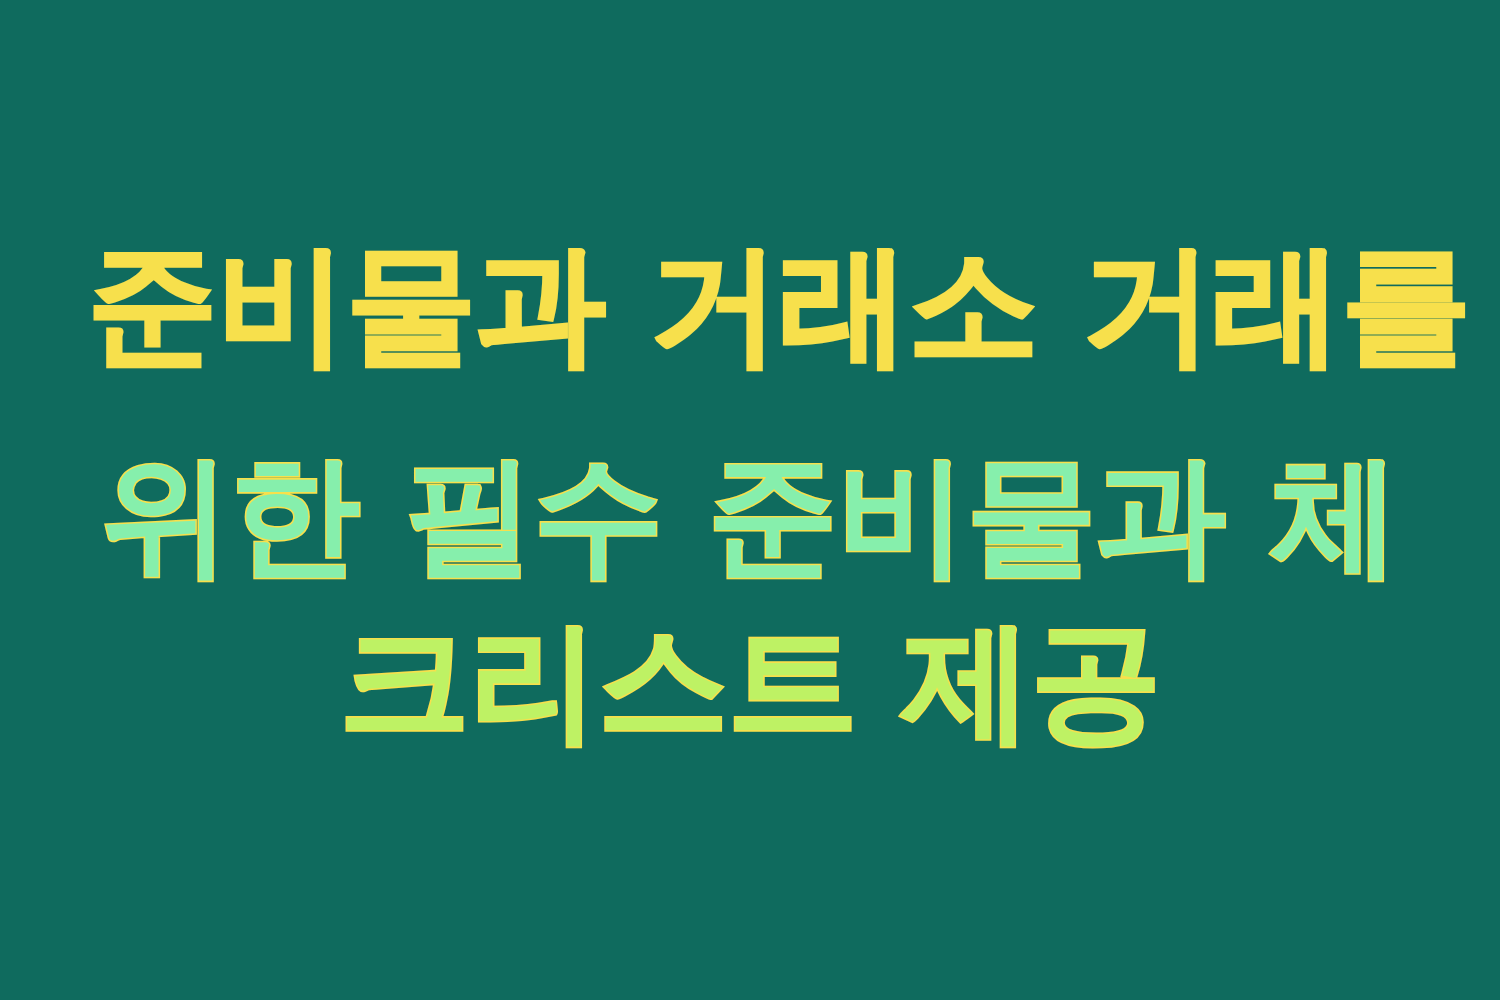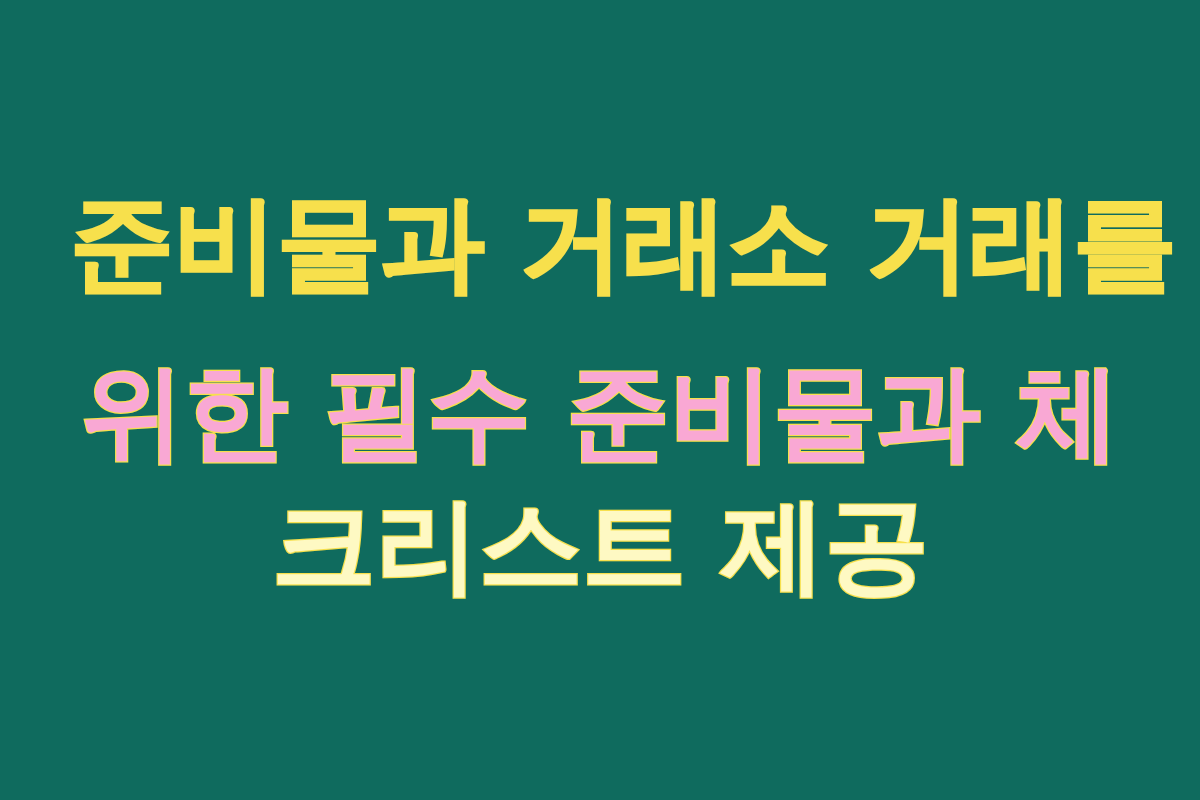--- a/index.html
+++ b/index.html
@@ -57,18 +57,18 @@
 </style>
 </head>
 <body>
 
 <div class="poster" style="background: rgb(15, 107, 94);">
 
   <div class="headline-block">
 
     <span class="headline-line line-1" style="color: rgb(247, 224, 76); -webkit-text-stroke: 2.5px rgb(247, 224, 76);">준비물과 거래소 거래를</span>
 
-    <span class="headline-line line-2" style="color: #f9a8d4; margin-top: 36px; -webkit-text-stroke: 2.5px rgb(247, 224, 76);">위한 필수 준비물과 체</span>
+    <span class="headline-line line-2" style="color: #86efac; margin-top: 36px; -webkit-text-stroke: 2.5px rgb(247, 224, 76);">위한 필수 준비물과 체</span>
 
-    <span class="headline-line line-3" style="color: #fef9c3; -webkit-text-stroke: 2.5px rgb(247, 224, 76);">크리스트 제공</span>
+    <span class="headline-line line-3" style="color: #bef264; -webkit-text-stroke: 2.5px rgb(247, 224, 76);">크리스트 제공</span>
 
   </div>
 </div>
 
 </body></html>

